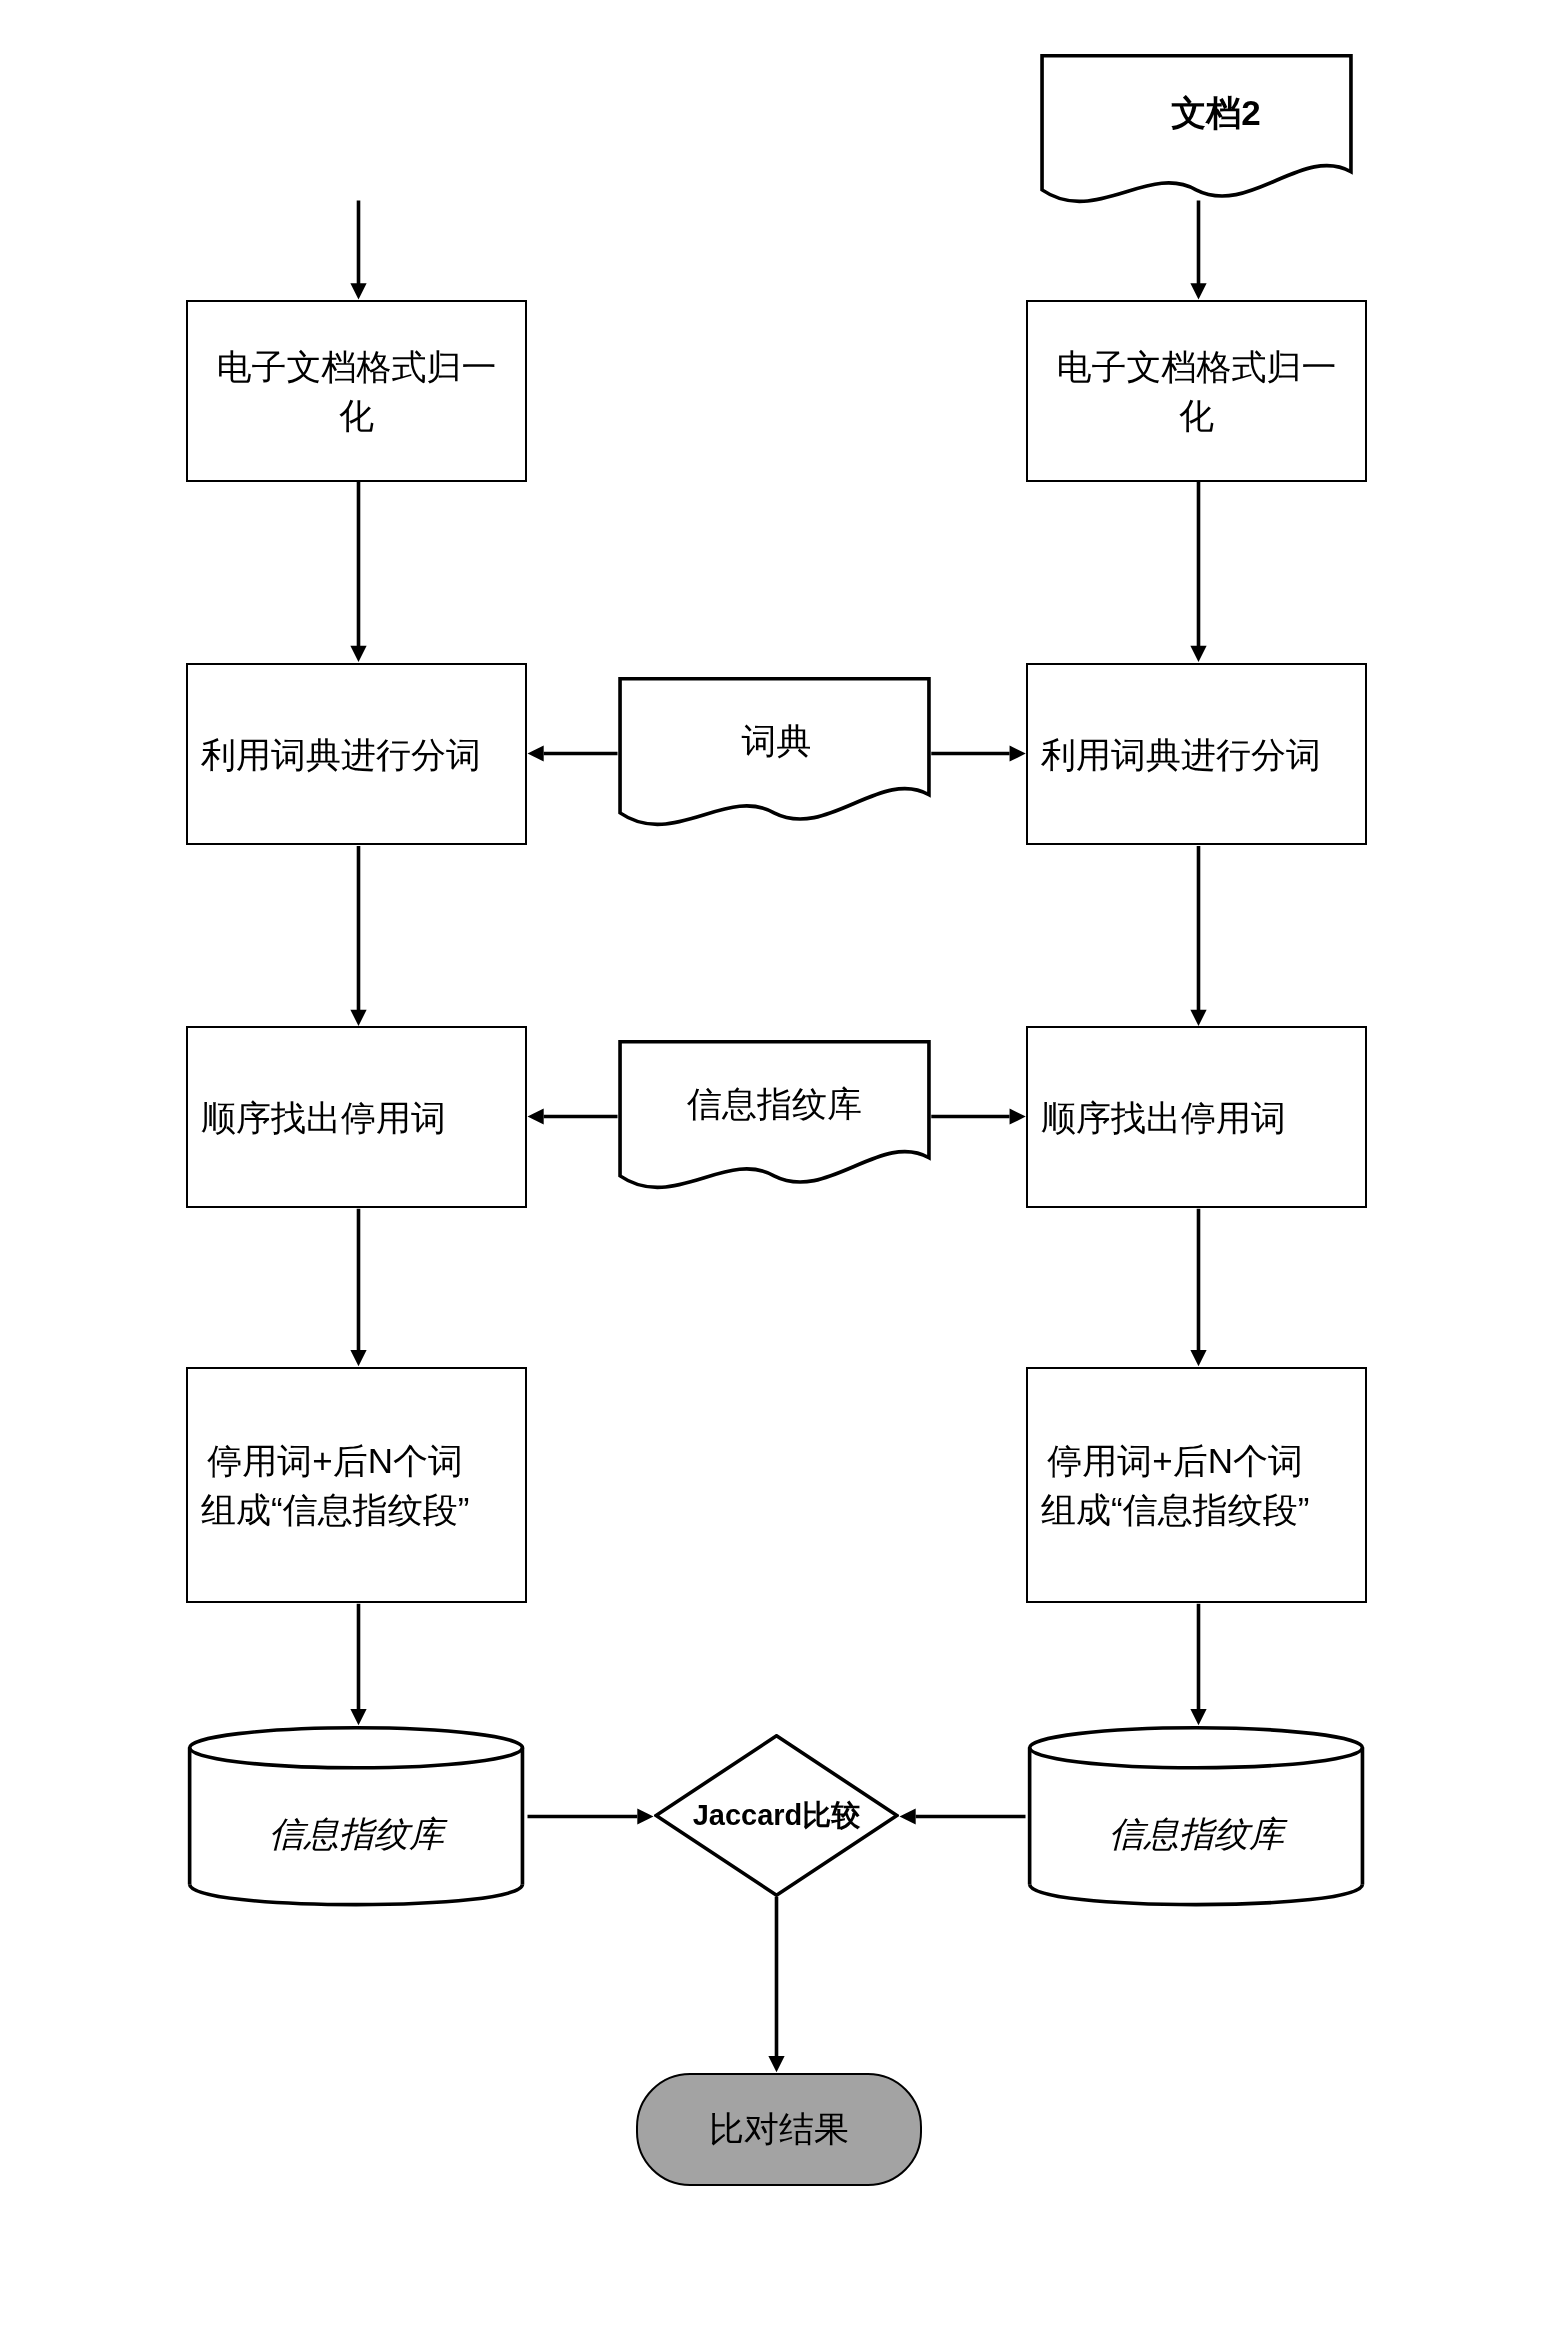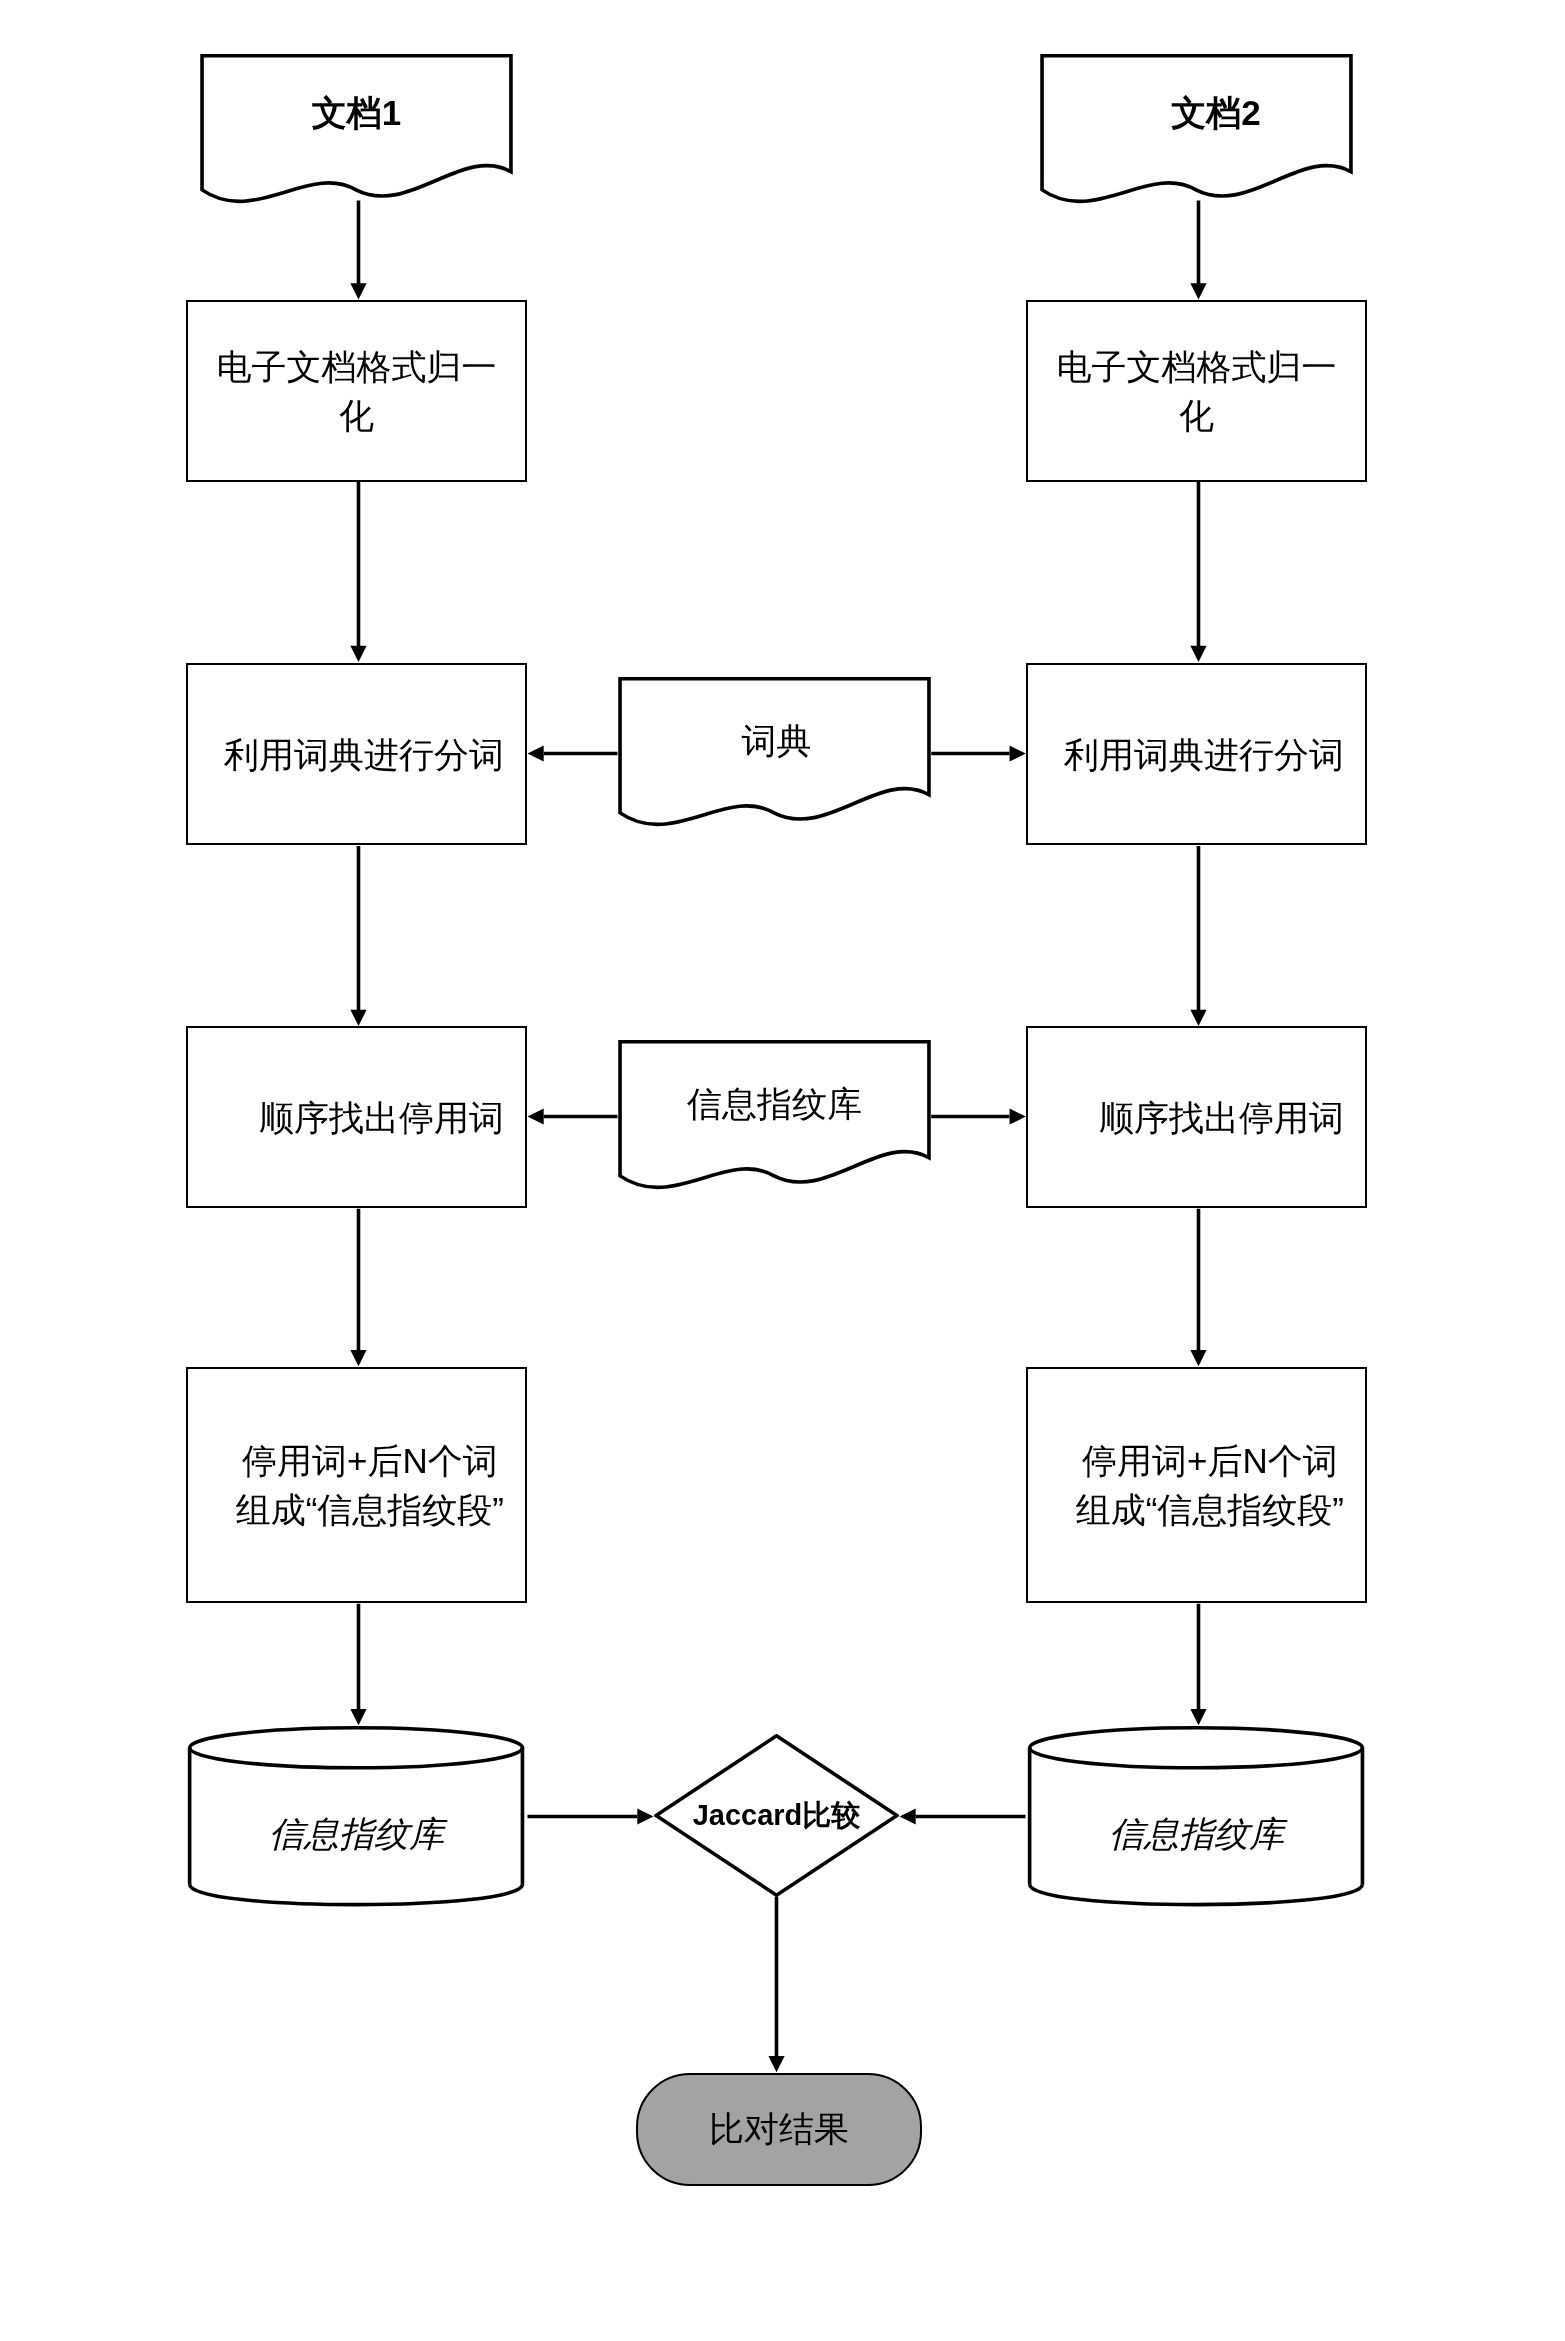--- a/index.html
+++ b/index.html
@@ -15,22 +15,22 @@
     font-family: "Microsoft YaHei", "SimSun", sans-serif;
     color: #000;
   }
   .box {
     position: absolute;
     border: 2.7px solid #000;
     background: #fff;
     text-align: center;
     display: flex;
     align-items: center;
-    justify-content: flex-end;
-    padding: 21px;
+    justify-content: flex-start;
+    padding: 13px;
     box-sizing: border-box;
     font-size: 35px;
     line-height: 1.4;
   }
   .doc-shape {
     position: absolute;
   }
   .doc-shape svg {
     display: block;
   }
@@ -77,26 +77,20 @@
     align-items: center;
     justify-content: center;
     font-size: 35px;
   }
 </style>
 </head>
 <body>
 
 <div class="canvas">
 
-  <div class="doc-shape" style="left:200px; top:54px; width:313px; height:154px;">
-    <svg width="313" height="154" viewBox="0 0 345 170">
-      <path d="M2 2 H343 V130 C290 100, 230 180, 172 150 C120 120, 60 190, 2 150 Z" fill="#fff" stroke="#000" stroke-width="4"></path>
-    </svg>
-    <div class="doc-label" style="top:36px;"><span style="font-weight:bold;">文档1</span></div>
-  </div>
 
   <div class="doc-shape" style="left:1040px; top:54px; width:352px; height:154px;">
     <svg width="313" height="154" viewBox="0 0 345 170">
       <path d="M2 2 H343 V130 C290 100, 230 180, 172 150 C120 120, 60 190, 2 150 Z" fill="#fff" stroke="#000" stroke-width="4"></path>
     </svg>
     <div class="doc-label" style="top:36px;"><span style="font-weight:bold;">文档2</span></div>
   </div>
 
   <div class="arrow" style="left:345px; top:200px;">
     <svg width="27" height="100" viewBox="0 0 30 110">

